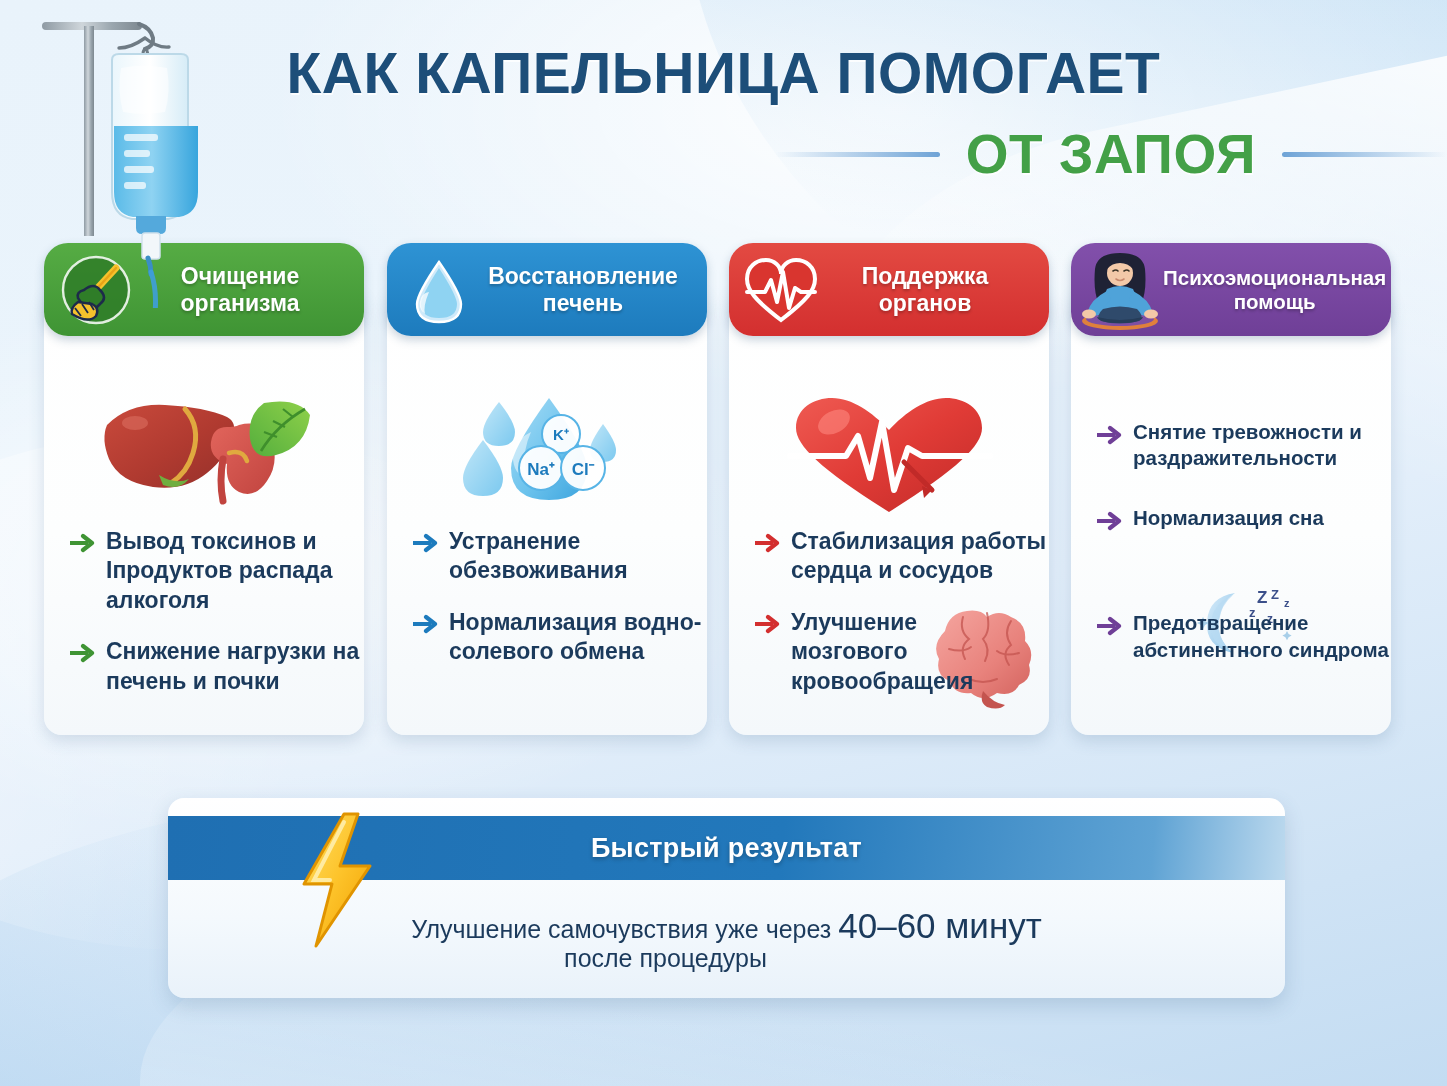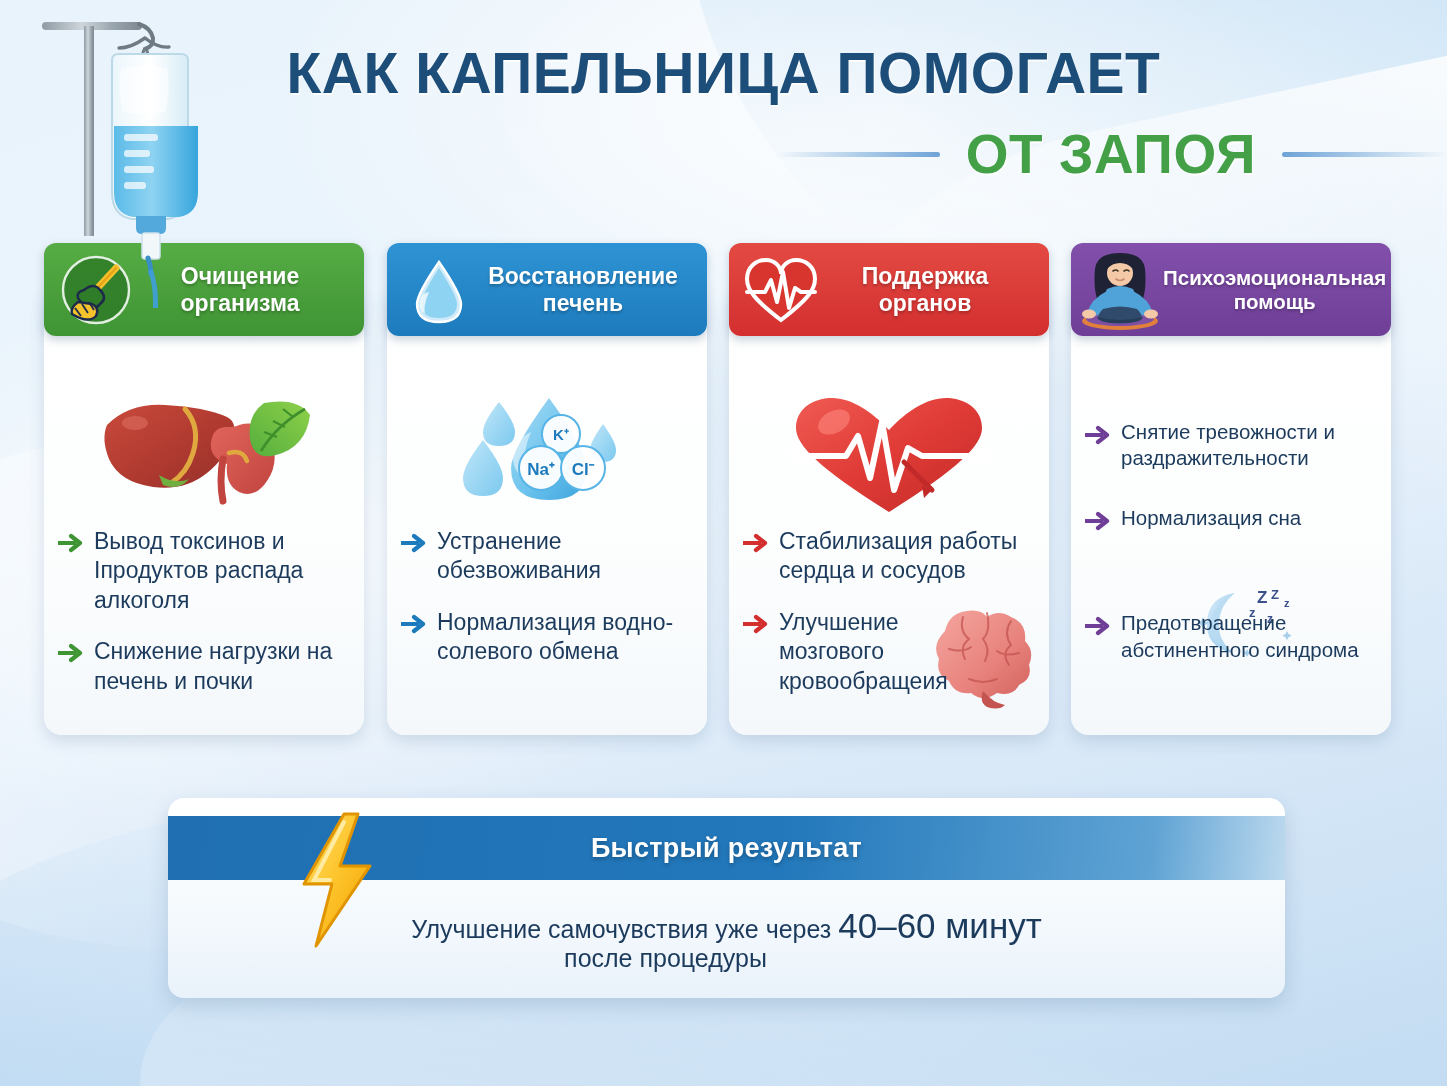--- a/index.html
+++ b/index.html
@@ -69,21 +69,21 @@
   .card.c4{ left:1071px; }
 
   .card-body{
     position:absolute; top:44px; left:0; width:320px; height:448px;
     background:linear-gradient(180deg,#ffffff 0%,#fdfefe 55%,#f4f8fb 100%);
     border-radius:18px;
     box-shadow:0 6px 16px rgba(60,100,140,.18);
   }
   .card-head{
     position:absolute; top:0; left:0; width:320px; height:93px;
-    border-radius:12px; z-index:3;
+    border-radius:24px; z-index:3;
     display:flex; align-items:center; padding:0 12px 0 14px;
     box-shadow:0 4px 10px rgba(40,80,120,.25);
   }
   .c1 .card-head{ background:linear-gradient(180deg,#56ac44,#3f9434); }
   .c2 .card-head{ background:linear-gradient(180deg,#2e93d4,#1d7bbd); }
   .c3 .card-head{ background:linear-gradient(180deg,#e34a42,#d32f2f); }
   .c4 .card-head{ background:linear-gradient(180deg,#8250ab,#6f3f97); }
 
   .head-icon{ width:76px; height:76px; flex:0 0 76px; display:block; }
   .c4 .head-icon{ width:86px; height:86px; flex:0 0 86px; margin-left:-8px; }
@@ -91,21 +91,21 @@
     flex:1; color:#fff; font-weight:bold; font-size:23px; line-height:1.16;
     text-align:center; text-shadow:0 2px 3px rgba(0,0,0,.25);
     padding-right:6px;
   }
   .c4 .head-title{ font-size:20.5px; }
 
   .card-art{ position:absolute; left:0; top:98px; width:320px; height:145px;
              display:flex; align-items:center; justify-content:center; z-index:2; }
   .c1 .card-art{ top:92px; }
 
-  .bullets{ position:absolute; left:14px; top:240px; width:294px; z-index:2; }
+  .bullets{ position:absolute; left:26px; top:240px; width:294px; z-index:2;font-weight:bold; }
   .c4 .bullets{ top:132px; }
   .bullet{ display:flex; gap:10px; margin-bottom:22px; }
   .c4 .bullet{ margin-bottom:34px; }
   .arrow{ flex:0 0 26px; width:26px; height:22px; margin-top:5px; }
   .btext{ font-size:23px; line-height:1.28; color:#1b3a5c; }
   .c4 .btext{ font-size:20.5px; }
 
   .sleep-art{ position:absolute; left:120px; top:300px; width:120px; height:78px; z-index:2; }
   .brain-art{ position:absolute; right:-2px; bottom:26px; width:132px; height:108px; z-index:1; }
 

